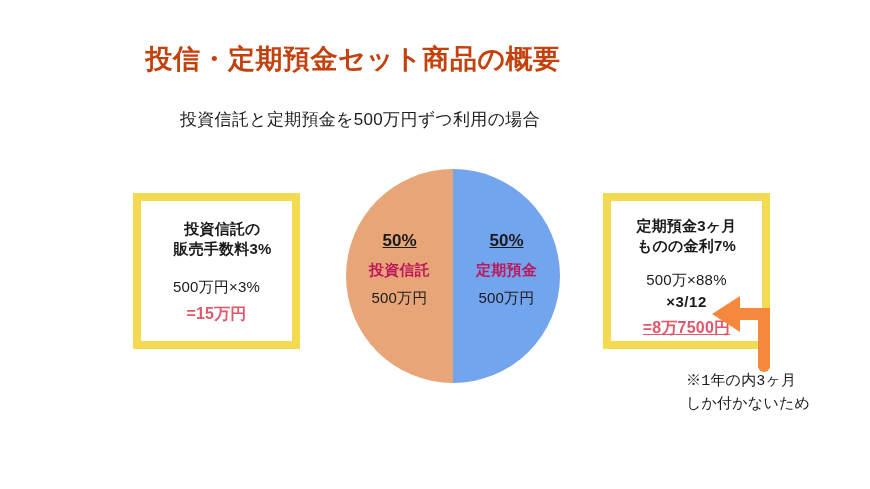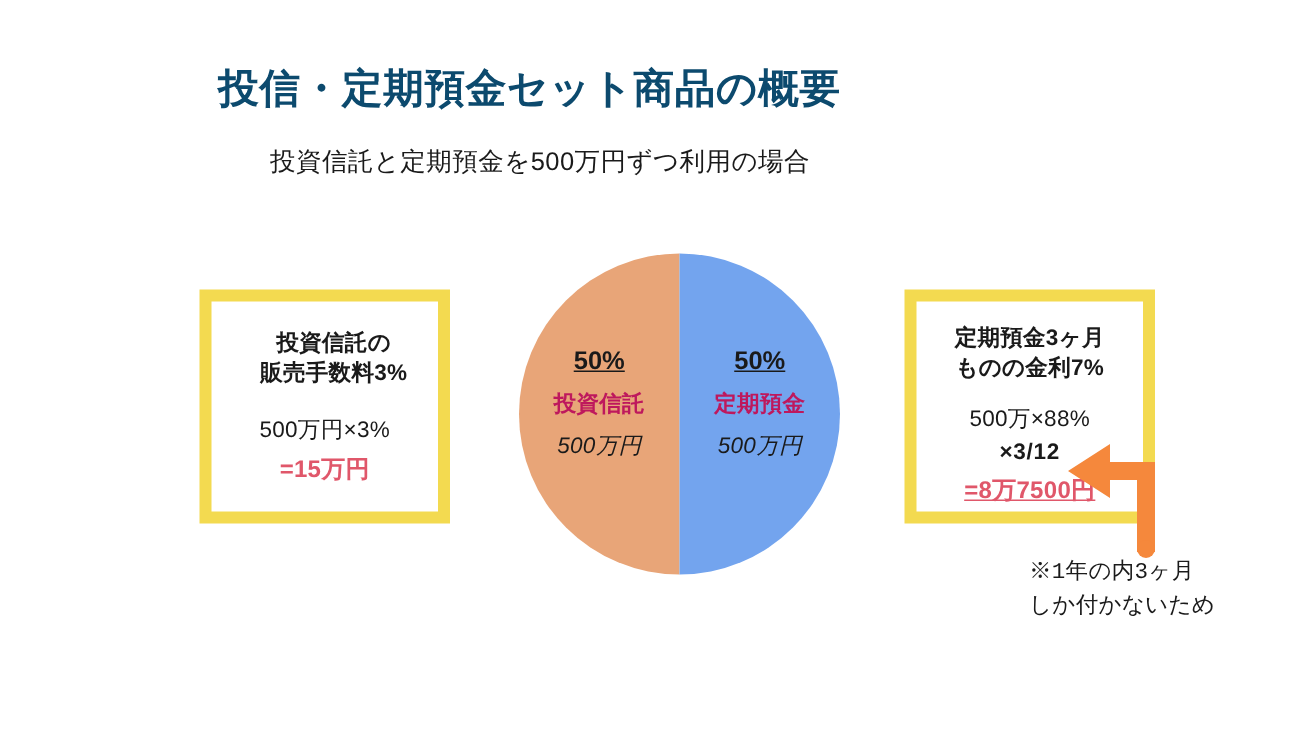--- a/index.html
+++ b/index.html
@@ -20,26 +20,26 @@
   
   #slide-title {
     position: absolute;
     left: 0;
     top: 41px;
     width: 706px;
     text-align: center;
     font-size: 27px;
     font-weight: bold;
     letter-spacing: 0.5px;
-    color: #0c4a6e;
+    color: #c2410c;
   }
   #slide-subtitle {
     position: absolute;
     left: 0;
-    top: 96px;
+    top: 108px;
     width: 720px;
     text-align: center;
     font-size: 17px;
     font-weight: normal;
     letter-spacing: 0.3px;
     color: #1a1a1a;
   }
 
   
   .callout-box {
@@ -132,21 +132,20 @@
     line-height: 1.1;
     letter-spacing: 0.2px;
   }
   .pie-amount {
     margin-top: 12px;
     font-size: 15px;
     font-weight: normal;
     color: #1a1a1a;
     line-height: 1.1;
     letter-spacing: 0.2px;
-    font-style: italic;
   }
 
   
   #elbow-arrow {
     position: absolute;
     left: 706px;
     top: 282px;
     width: 80px;
     height: 92px;
   }

